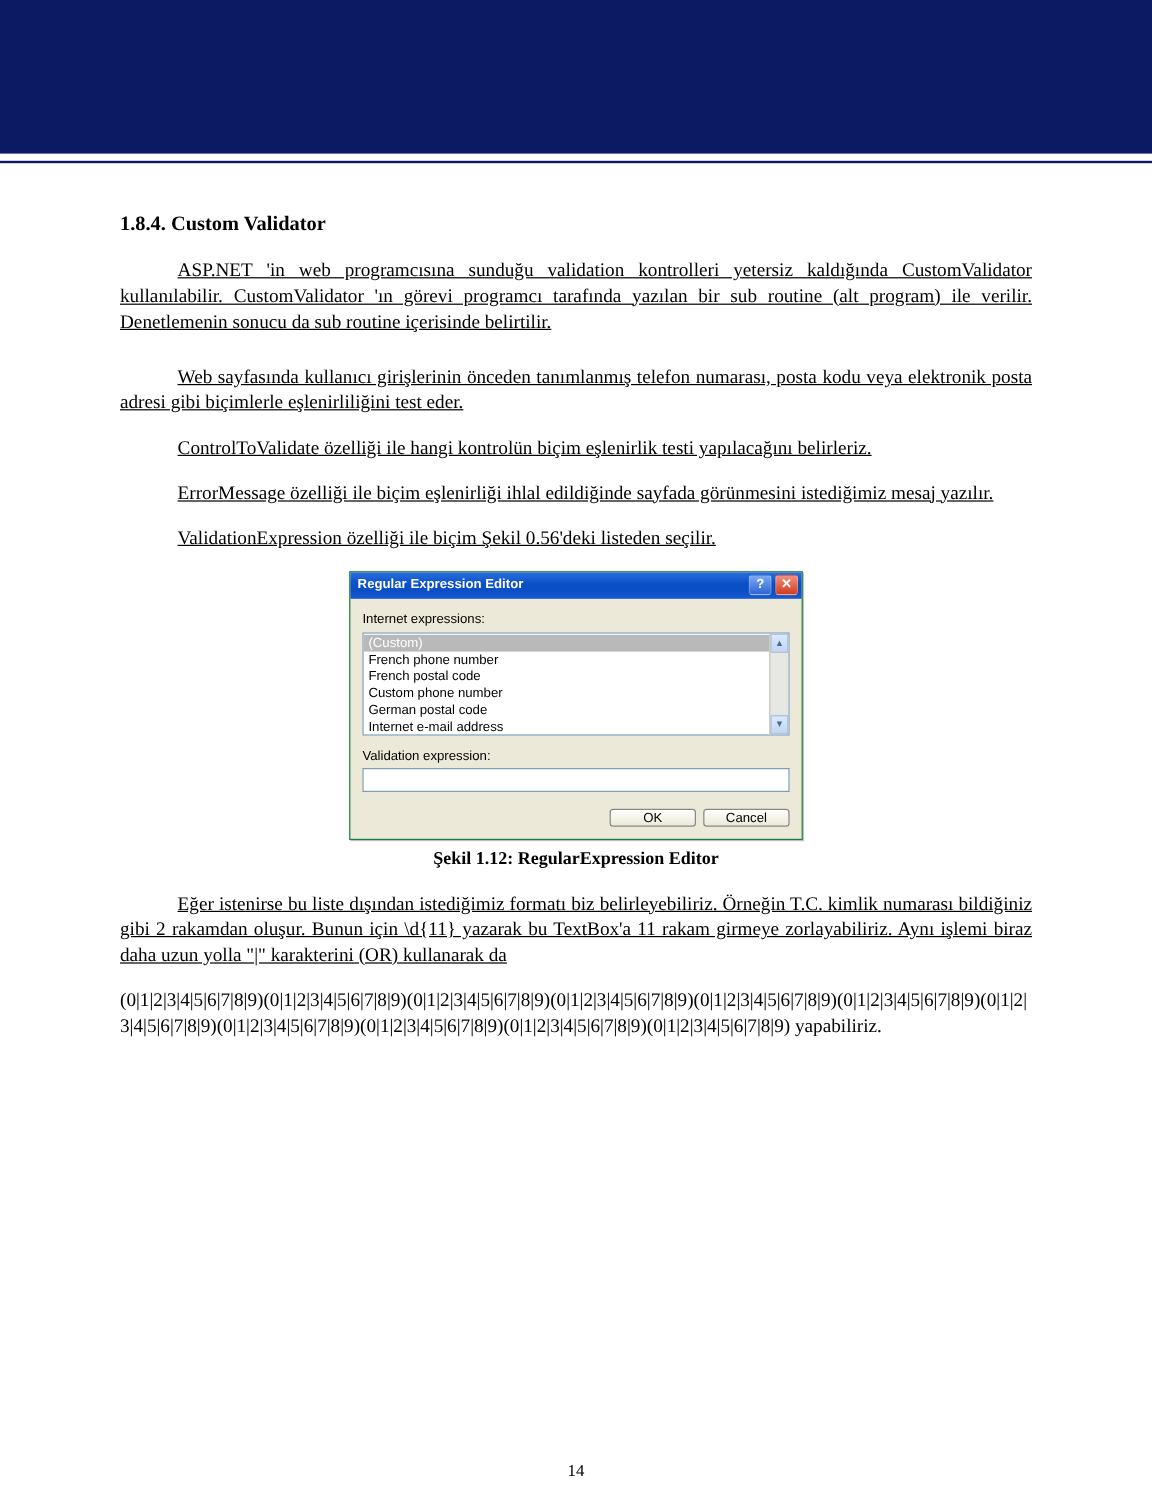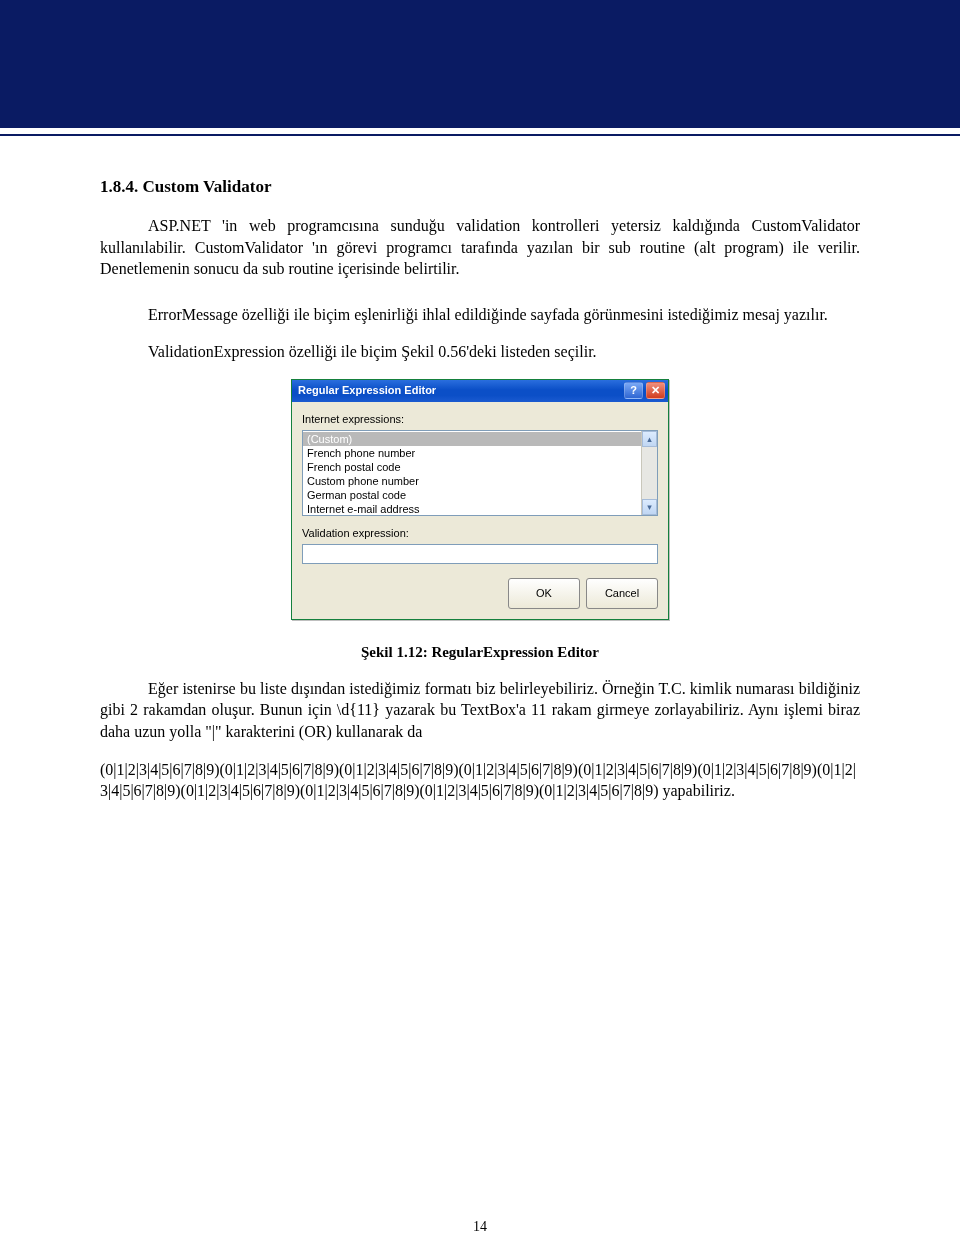--- a/index.html
+++ b/index.html
@@ -29,20 +29,21 @@
   }
   .h-section {
     font-weight: bold;
     font-size: 17px;
     margin-bottom: 16px;
   }
   .para {
     text-align: justify;
     margin-bottom: 16px;
     text-indent: 48px;
+    text-decoration: underline;
   }
   .para-noindent {
     text-align: justify;
     margin-bottom: 16px;
   }
   .dialog-wrap {
     display: flex;
     justify-content: center;
     margin: 6px 0 4px 0;
   }
@@ -148,33 +149,33 @@
     font-family: Tahoma, Arial, sans-serif;
   }
   .btn-row {
     display: flex;
     justify-content: flex-end;
     gap: 6px;
     margin-top: 14px;
   }
   .win-btn {
     width: 72px;
-    height: 31px;
+    height: 15px;
     border: 1px solid #888;
     border-radius: 3px;
     background: linear-gradient(to bottom,#fff,#ece9d8);
     font-size: 11px;
     font-family: Tahoma, Arial, sans-serif;
     cursor: default;
   }
   .caption {
     text-align: center;
     font-weight: bold;
     font-size: 15px;
-    margin: 22px 0 16px 0;
+    margin: 6px 0 16px 0;
   }
   .pagenum {
     position: absolute;
     bottom: 18px;
     left: 0;
     right: 0;
     text-align: center;
     font-size: 14px;
   }
   .sec-gap { height: 8px; }
@@ -185,20 +186,22 @@
 <div class="top-banner"></div>
 <div class="rule"></div>
 
 <div class="content">
 
   <div class="h-section">1.8.4. Custom Validator</div>
   <div class="para">ASP.NET 'in web programcısına sunduğu validation kontrolleri yetersiz kaldığında CustomValidator kullanılabilir. CustomValidator 'ın görevi programcı tarafında yazılan bir sub routine (alt program) ile verilir. Denetlemenin sonucu da sub routine içerisinde belirtilir.</div>
 
   <div class="sec-gap"></div>
 
+  <div class="para">Web sayfasında kullanıcı girişlerinin önceden tanımlanmış telefon numarası, posta kodu veya elektronik posta adresi gibi biçimlerle eşlenirliliğini test eder.</div>
+  <div class="para">ControlToValidate özelliği ile hangi kontrolün biçim eşlenirlik testi yapılacağını belirleriz.</div>
   <div class="para">ErrorMessage özelliği ile biçim eşlenirliği ihlal edildiğinde sayfada görünmesini istediğimiz mesaj yazılır.</div>
   <div class="para">ValidationExpression özelliği ile biçim Şekil 0.56'deki listeden seçilir.</div>
 
   <div class="dialog-wrap">
     <div class="dialog">
       <div class="titlebar">
         <span>Regular Expression Editor</span>
         <div class="right-btns">
           <div class="tb-btn tb-help">
               <span>?</span>

